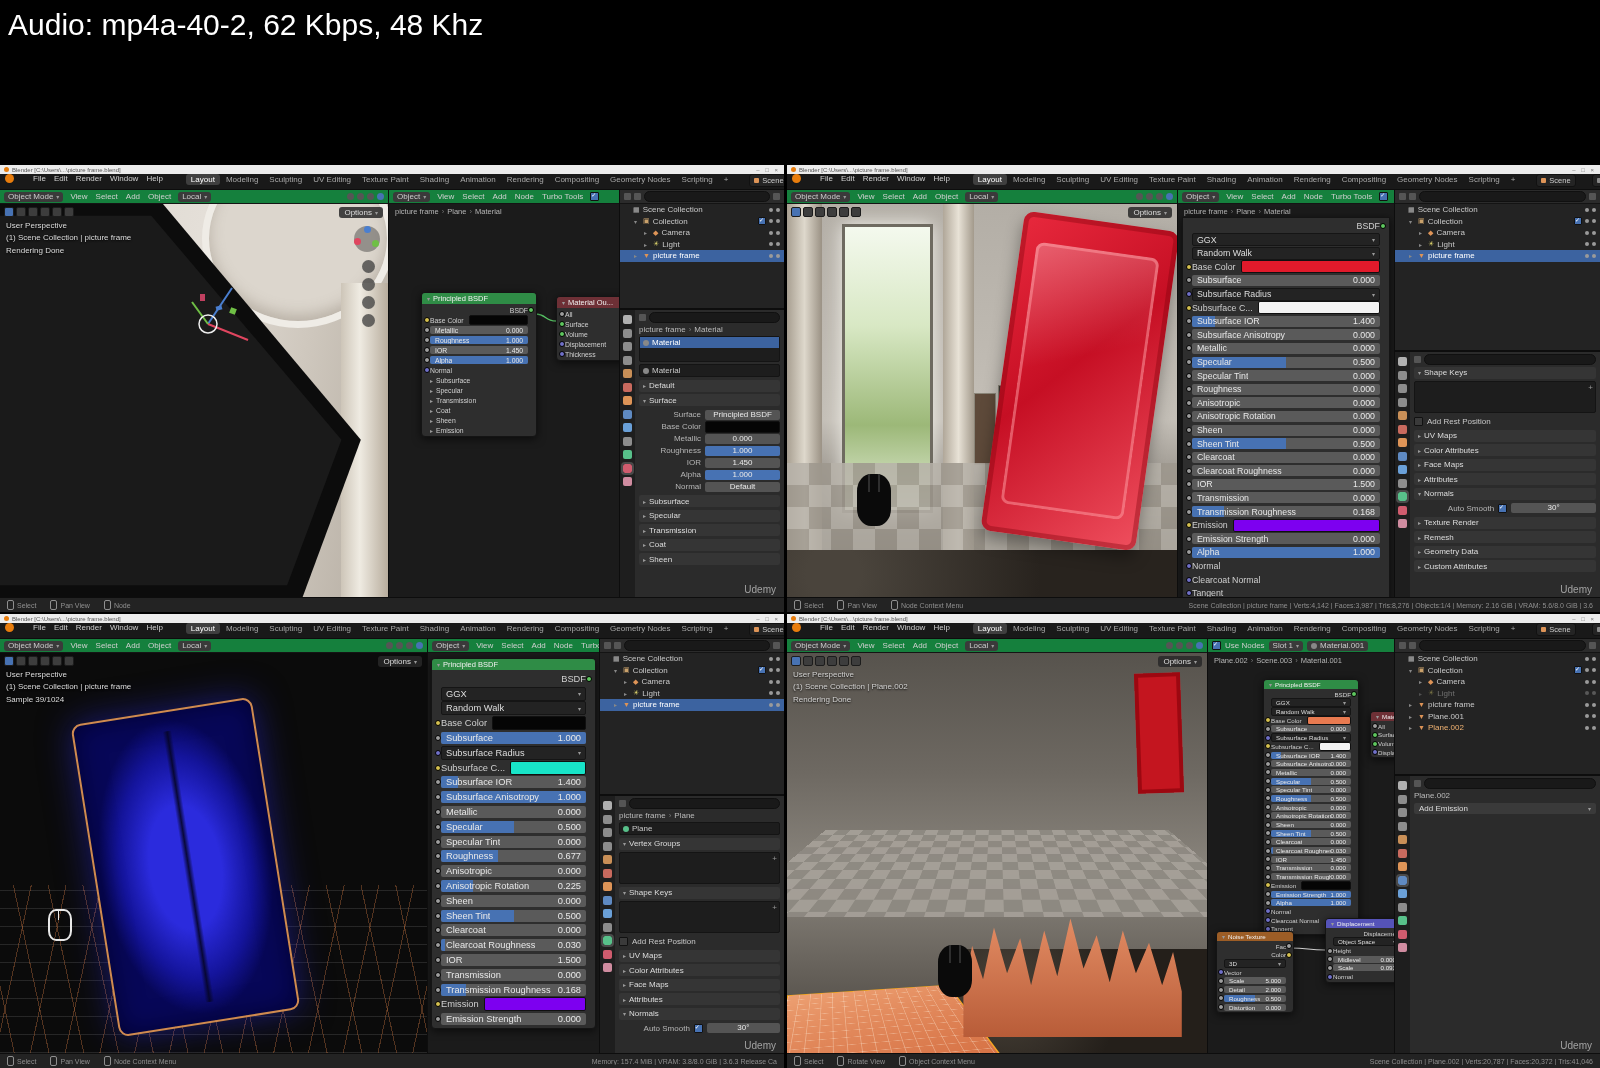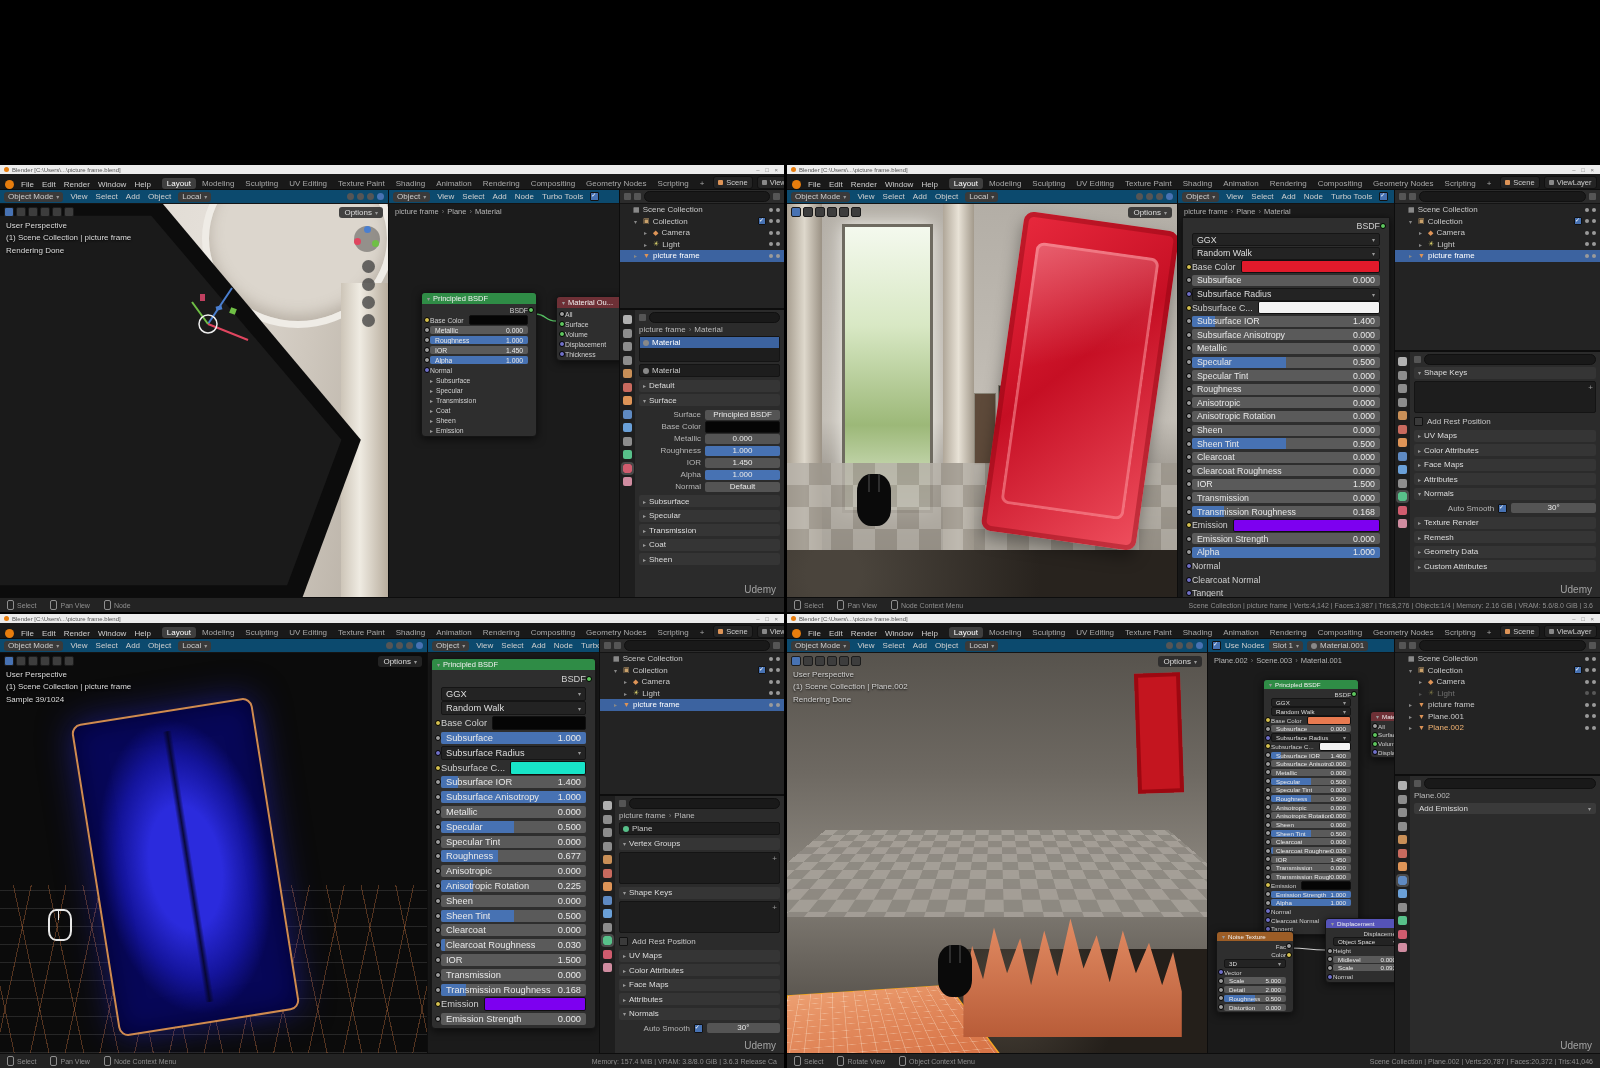--- a/index.html
+++ b/index.html
@@ -9,33 +9,33 @@
   
   .q{position:absolute;background:#1d1d1d;display:flex;flex-direction:column;overflow:hidden;}
   #q1{left:0;top:165px;width:784px;height:447px;}
   #q2{left:787px;top:165px;width:813px;height:447px;}
   #q3{left:0;top:614px;width:784px;height:454px;}
   #q4{left:787px;top:614px;width:813px;height:454px;}
   .titlebar{height:9px;background:#ececec;color:#555;font-size:6px;display:flex;align-items:center;gap:3px;padding:0 4px;flex:none;}
   .blogo-sm{width:5px;height:5px;border-radius:50%;background:#e87d0d;flex:none;}
   .tb-title{white-space:nowrap;overflow:hidden;flex:1;}
   .tb-ctrl{color:#777;letter-spacing:2px;}
-  .topbar{height:15px;background:#191919;display:flex;align-items:flex-end;gap:4px;padding:0 5px;flex:none;border-bottom:1px solid #0d0d0d;white-space:nowrap;overflow:hidden;}
+  .topbar{height:15px;background:#191919;display:flex;align-items:flex-start;gap:16px;padding:0 5px;flex:none;border-bottom:1px solid #0d0d0d;white-space:nowrap;overflow:hidden;}
   .blogo{width:9px;height:9px;border-radius:50%;background:#e87d0d;flex:none;}
   .menus{display:flex;gap:2px;}
   .menu-item{color:#cfcfcf;font-size:8px;padding:0 3px;}
   .tabs{display:flex;gap:1px;margin-left:4px;}
   .ws-tab{font-size:8px;color:#a8a8a8;padding:1px 5px;border-radius:3px;}
   .ws-tab.active{background:#3f3f3f;color:#fff;}
   .pill{display:flex;align-items:center;gap:3px;background:#242424;border:1px solid #111;border-radius:3px;padding:0 4px;height:11px;font-size:7.5px;color:#ccc;}
   .mini-ico{width:5px;height:5px;border-radius:1px;background:#888;}
   .mini-ico.orange{background:#de9457;}
   .content{flex:1;display:flex;min-height:0;}
   .panel{display:flex;flex-direction:column;min-width:0;border-right:1px solid #0d0d0d;}
-  .phead{height:13px;background:#0c4a6e;border-bottom:1px solid #141414;display:flex;align-items:center;gap:4px;padding:0 4px;font-size:8px;color:#ccc;flex:none;overflow:hidden;white-space:nowrap;}
+  .phead{height:13px;background:#15803d;border-bottom:1px solid #141414;display:flex;align-items:center;gap:4px;padding:0 4px;font-size:8px;color:#ccc;flex:none;overflow:hidden;white-space:nowrap;}
   .dd-pill{display:flex;align-items:center;gap:3px;background:#3a3a3a;border-radius:3px;padding:0 4px;height:10px;}
   .caret{font-size:6px;color:#999;}
   .hdr-icons{display:flex;gap:3px;margin-left:auto;}
   .hic{width:7px;height:7px;border-radius:50%;background:#555;display:inline-block;}
   .hic.blue{background:#4772b3;}
   .chk{width:7px;height:7px;border:1px solid #111;background:#3a3a3a;border-radius:1px;display:inline-block;position:relative;flex:none;}
   .chk.on{background:#4772b3;}
   .chk.on::after{content:"✓";position:absolute;left:0;top:-2px;font-size:6px;color:#fff;}
   
   .vp-body{flex:1;position:relative;overflow:hidden;background:#161616;}
@@ -162,20 +162,21 @@
     outline:2px solid #f5a623;}
   .vp4-rocks{left:42%;bottom:4%;width:52%;height:38%;background:linear-gradient(180deg,#ef9a70,#b85c38);
     clip-path:polygon(0 70%,4% 40%,9% 62%,14% 28%,20% 58%,26% 35%,31% 66%,37% 30%,43% 60%,49% 22%,55% 55%,61% 33%,67% 64%,73% 30%,79% 58%,85% 38%,91% 66%,96% 44%,100% 70%,100% 100%,0 100%);}
   .vp4-redframe{right:6%;top:5%;width:11%;height:30%;transform:rotate(-2deg);background:#c4151f;box-shadow:inset 0 0 0 4px rgba(130,0,8,.6);}
   .gizmo-svg{position:absolute;z-index:8;}
 </style>
 </head>
 <body>
 
 <div class="head">
+  <div>Audio: mp4a-40-2, 62 Kbps, 48 Khz</div>
 </div>
 
 <div class="q" id="q1">
   <div class="titlebar">
     <span class="blogo-sm"></span>
     <span class="tb-title">Blender [C:\Users\...\picture frame.blend]</span>
     <span class="tb-ctrl">–  □  ×</span>
   </div>
   <div class="topbar">
     <span class="blogo"></span>

